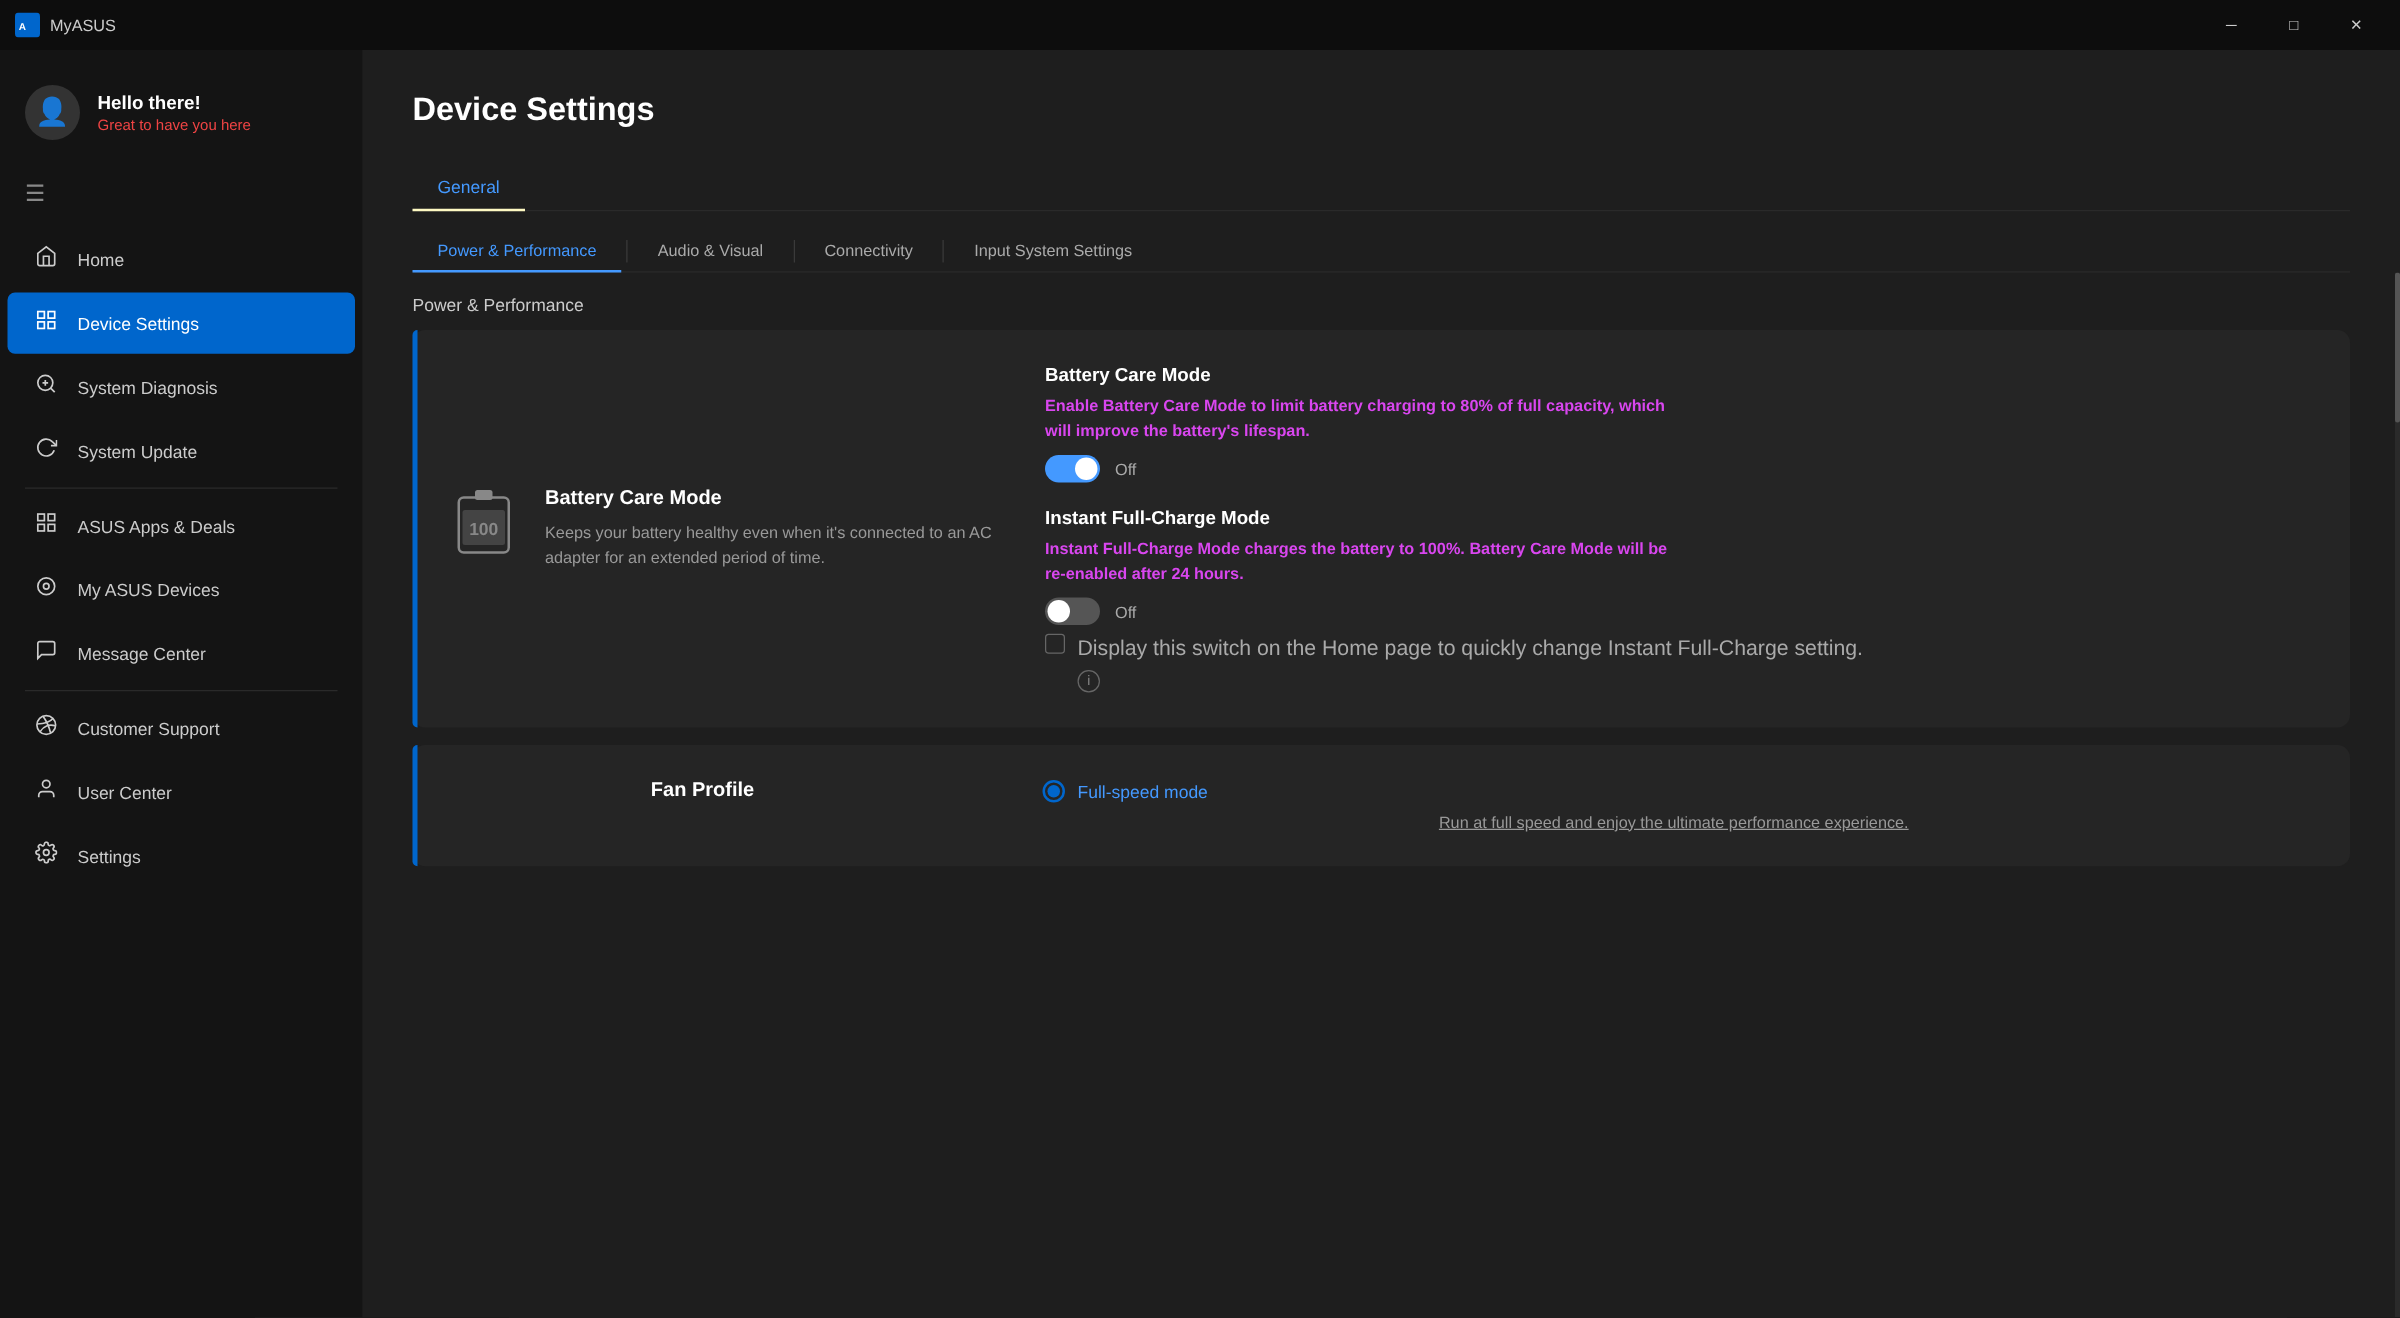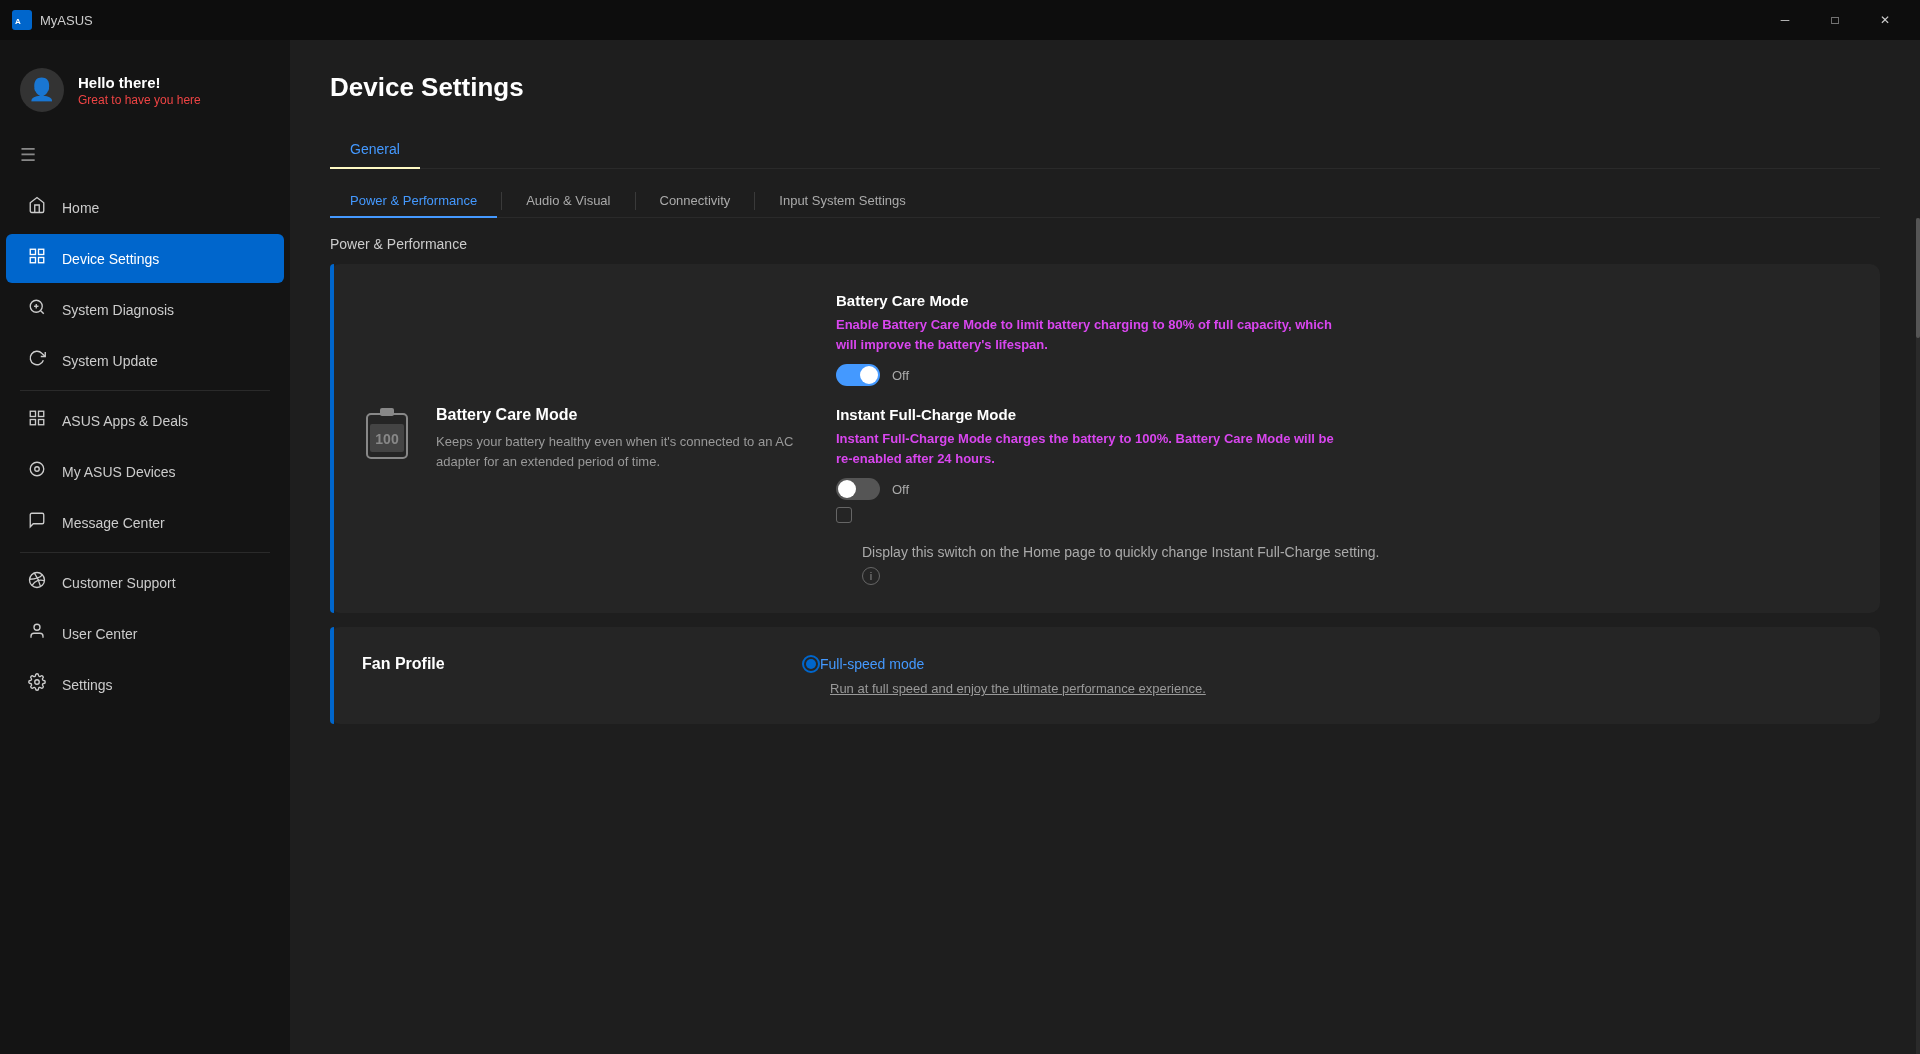--- a/index.html
+++ b/index.html
@@ -308,24 +308,23 @@
       width: 16px;
       height: 16px;
       border: 1.5px solid #666;
       border-radius: 3px;
       background: transparent;
       flex-shrink: 0;
       margin-top: 1px;
       cursor: pointer;
     }
     .checkbox-text {
-      font-size: 14px;
+      font-size: 17px;
       color: #aaaaaa;
       line-height: 1.5;
-      margin-top: 36px;
     }
     .info-icon {
       display: inline-flex;
       align-items: center;
       justify-content: center;
       width: 18px;
       height: 18px;
       border: 1.5px solid #666;
       border-radius: 50%;
       font-size: 11px;
@@ -376,36 +375,39 @@
     
     .fan-card {
       background: #252525;
       margin: 0 40px 14px 40px;
       border-radius: 10px;
       padding: 28px 32px;
       display: flex;
       gap: 40px;
       position: relative;
       min-height: 80px;
+      text-align: center;
     }
     .fan-left {
       min-width: 400px;
     }
     .fan-left h3 {
       font-size: 16px;
       font-weight: 600;
       color: #ffffff;
     }
     .fan-right {
       flex: 1;
     }
     .radio-option {
       display: flex;
       align-items: center;
+      gap: 10px;
       margin-bottom: 8px;
+      margin-left: 32px;
     }
     .radio-circle {
       width: 18px;
       height: 18px;
       border-radius: 50%;
       border: 2px solid #0066cc;
       display: flex;
       align-items: center;
       justify-content: center;
       flex-shrink: 0;

